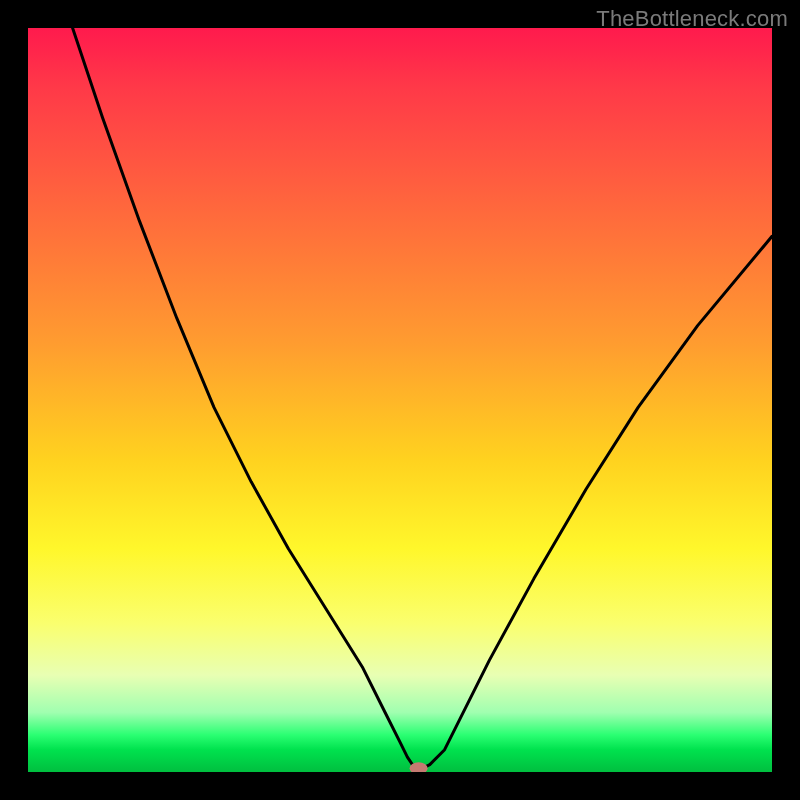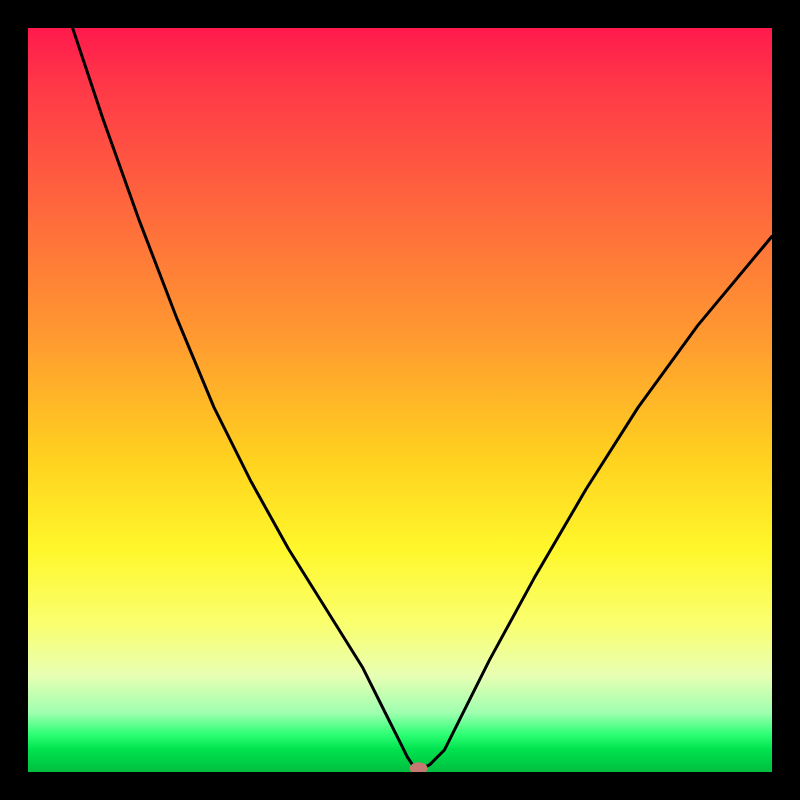--- a/index.html
+++ b/index.html
@@ -73,13 +73,14 @@
 </head>
 <body>
 
 <div class="frame">
   <div class="plot-area">
     <svg class="curve" viewBox="0 0 744 744">
       <path class="curve-stroke" d="M44.6 0.0 L74.4 89.3 L111.6 193.4 L148.8 290.2 L186.0 379.4 L223.2 453.8 L260.4 520.8 L297.6 580.3 L334.8 639.8 L357.1 684.5 L372.0 714.2 L379.4 729.1 L386.9 740.3 L394.3 740.3 L401.8 736.6 L416.6 721.7 L431.5 691.9 L461.3 632.4 L505.9 550.6 L558.0 461.3 L610.1 379.4 L669.6 297.6 L744.0 208.3"></path>
       <ellipse class="nadir-dot" cx="390.6" cy="740.3" rx="9" ry="6" fill="#c47a71"></ellipse>
     </svg>
   </div>
+  <div class="watermark">TheBottleneck.com</div>
 </div>
 
 </body></html>

